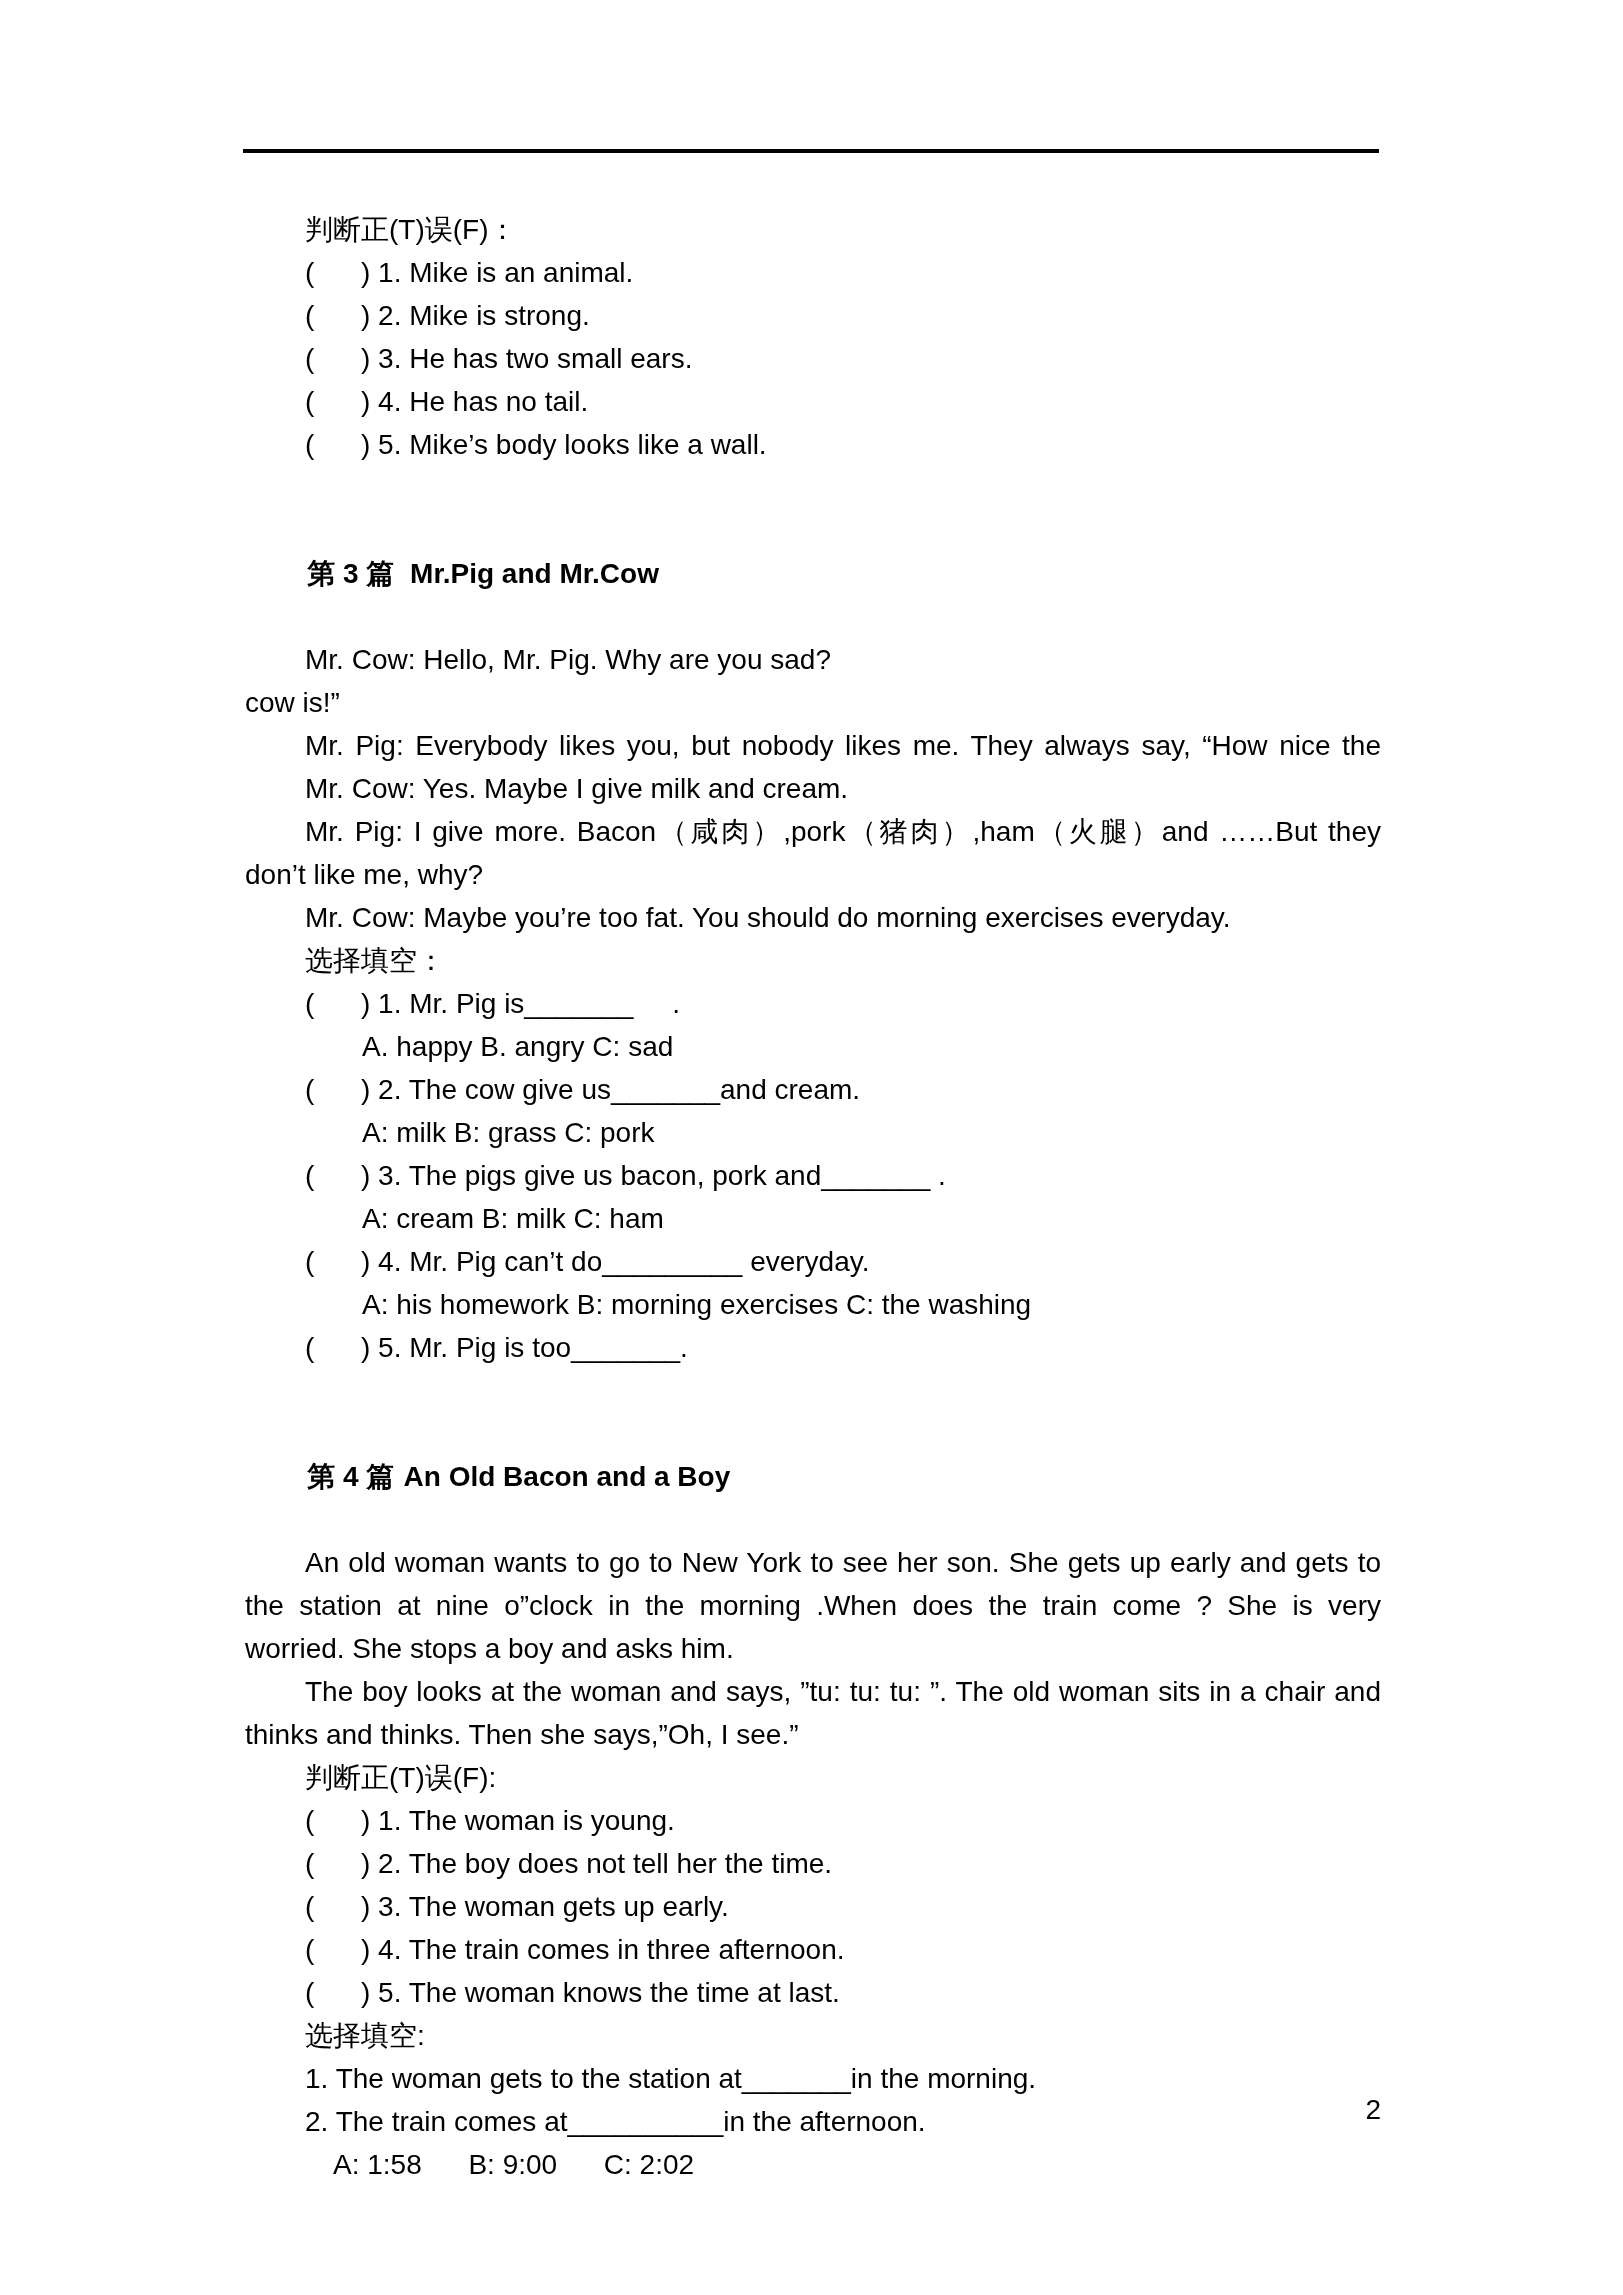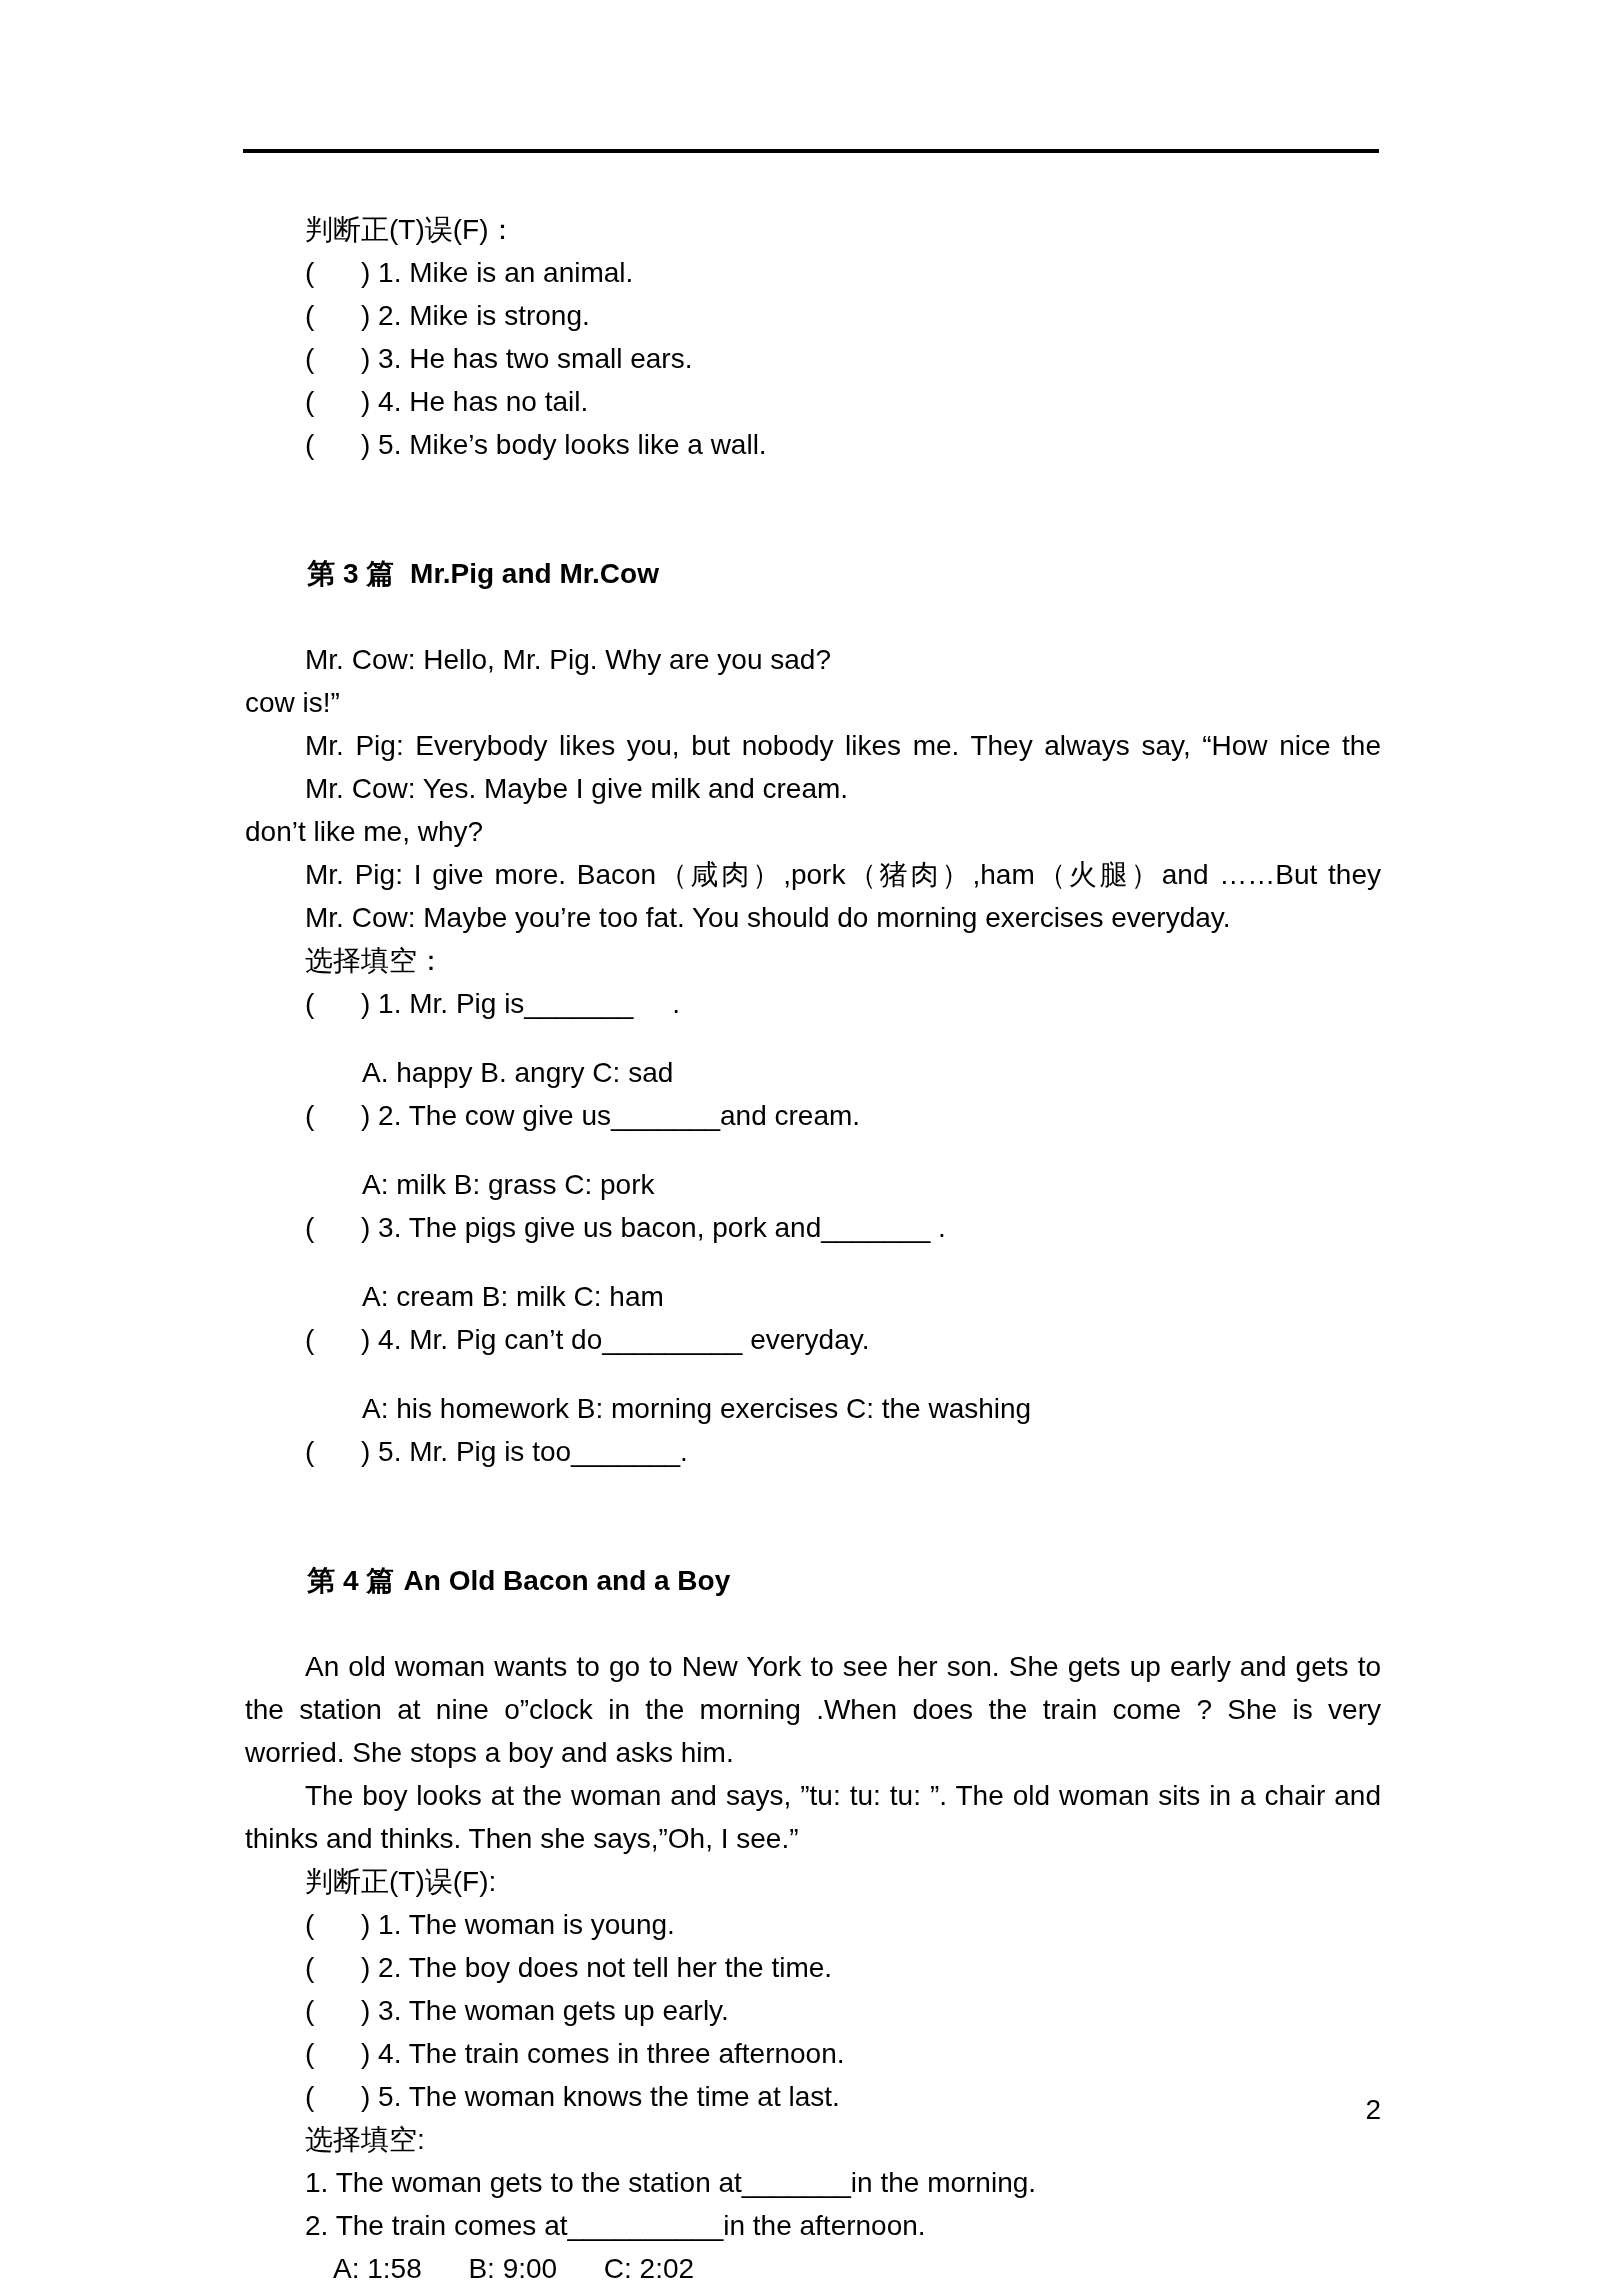--- a/index.html
+++ b/index.html
@@ -14,21 +14,21 @@
   .rule{
     position:absolute;left:243px;top:149px;
     width:1136px;height:3.9px;background:#000;
   }
   .content{
     position:absolute;left:245px;top:208px;width:1136px;
   }
   .line{white-space:pre-wrap;}
   .ind{text-indent:60px;}
   .fill{text-align:justify;text-align-last:justify;text-justify:inter-word;}
-  .opt{padding-left:117px;margin-top:26px;}
+  .opt{padding-left:117px;}
   .fillopt{padding-left:88px;}
   .sec-head{margin-top:43px;font-weight:bold;white-space:pre-wrap;}
   .sec-head .en{margin-left:15.7px;}
   .sec-head .en4{margin-left:9.2px;}
   .pagenum{
     position:absolute;left:245px;top:2088px;width:1136px;
     text-align:right;font-size:28px;line-height:43px;
   }
 </style>
 </head>
@@ -50,22 +50,22 @@
     </div>
 
     <div class="section">
       <div class="sec-head">
         <span class="zh">第 3 篇</span><span class="en">Mr.Pig and Mr.Cow</span>
       </div>
       <div class="line ind">Mr. Cow: Hello, Mr. Pig. Why are you sad?</div>
       <div class="line">cow is!”</div>
       <div class="line ind fill">Mr. Pig: Everybody likes you, but nobody likes me. They always say, “How nice the</div>
       <div class="line ind">Mr. Cow: Yes. Maybe I give milk and cream.</div>
+      <div class="line ind fill">Mr. Pig: I give more. Bacon（咸肉）,pork（猪肉）,ham（火腿）and ……But they</div>
       <div class="line">don’t like me, why?</div>
-      <div class="line ind fill">Mr. Pig: I give more. Bacon（咸肉）,pork（猪肉）,ham（火腿）and ……But they</div>
       <div class="line ind">Mr. Cow: Maybe you’re too fat. You should do morning exercises everyday.</div>
       <div class="line ind">选择填空：</div>
 
       <div class="line ind">(      ) 1. Mr. Pig is_______     .</div>
       <div class="line opt">A. happy B. angry C: sad</div>
       <div class="line ind">(      ) 2. The cow give us_______and cream.</div>
       <div class="line opt">A: milk B: grass C: pork</div>
       <div class="line ind">(      ) 3. The pigs give us bacon, pork and_______ .</div>
       <div class="line opt">A: cream B: milk C: ham</div>
       <div class="line ind">(      ) 4. Mr. Pig can’t do_________ everyday.</div>

